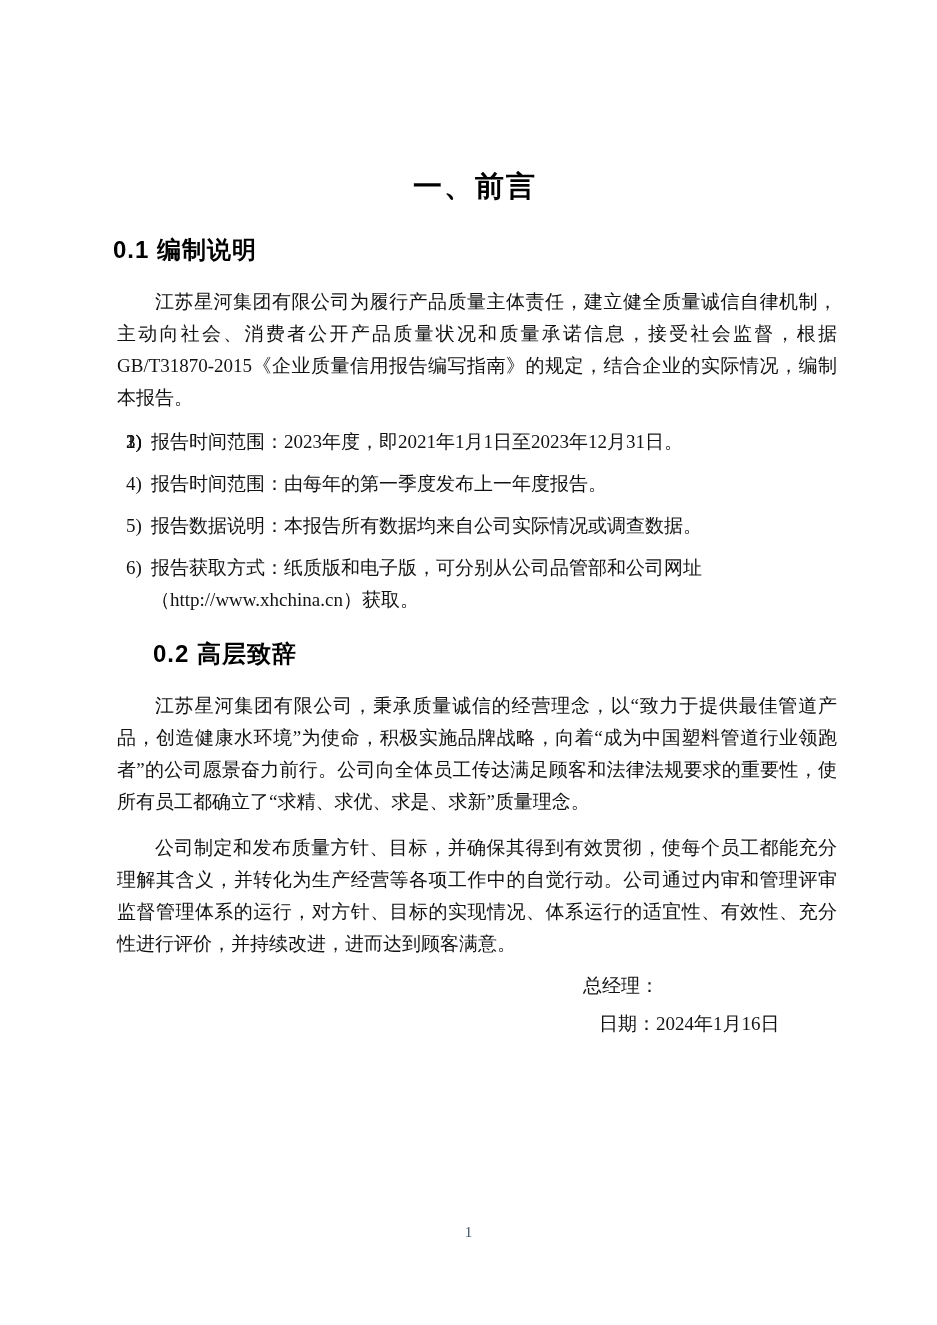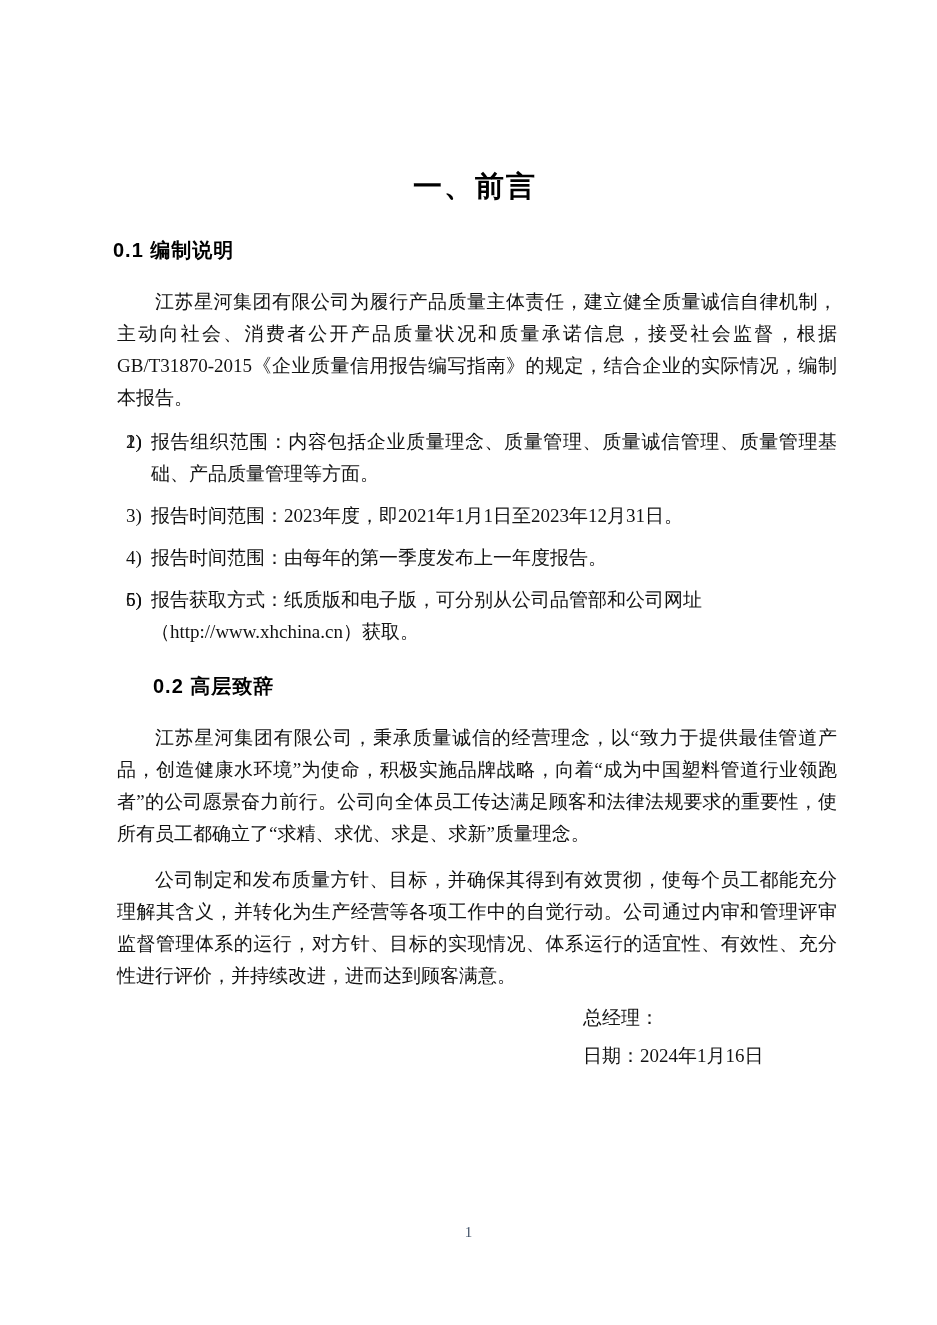--- a/index.html
+++ b/index.html
@@ -22,21 +22,21 @@
     font-family: "Liberation Sans", "DejaVu Sans", sans-serif;
     font-size: 29px;
     line-height: 40px;
     font-weight: 700;
     letter-spacing: 2px;
     color: #000000;
   }
   .sec-heading {
     margin: 30px 0 0 0;
     font-family: "Liberation Sans", "DejaVu Sans", sans-serif;
-    font-size: 20px;
+    font-size: 24px;
     line-height: 28px;
     font-weight: 700;
     letter-spacing: 1px;
     color: #000000;
   }
   .sec-heading.second { margin-top: 24px; margin-left: 40px; }
   .para {
     margin: 14px 0 0 4px;
     text-indent: 38px;
     text-align: justify;
@@ -53,21 +53,21 @@
     position: absolute;
     left: 13px;
     top: 0;
   }
   .list-item .txt { white-space: pre-line; }
   .signature {
     margin-top: 10px;
     padding-left: 470px;
   }
   .sig-line { line-height: 32px; }
-  .sig-line.date { margin-top: 6px; }
+  .sig-line.date { margin-top: 6px; margin-left: 16px; }
   .page-num {
     position: absolute;
     left: 0;
     right: 0;
     top: 1222px;
     text-align: center;
     font-size: 15px;
     line-height: 20px;
     color: #44546a;
   }
@@ -83,32 +83,32 @@
     <h2 class="sec-heading">0.1 编制说明</h2>
 
     <p class="para first">江苏星河集团有限公司为履行产品质量主体责任，建立健全质量诚信自律机制，主动向社会、消费者公开产品质量状况和质量承诺信息，接受社会监督，根据GB/T31870-2015《企业质量信用报告编写指南》的规定，结合企业的实际情况，编制本报告。</p>
 
     <div class="list">
       <div class="list-item">
         <span class="num">1)</span>
       </div>
       <div class="list-item">
         <span class="num">2)</span>
-        <span class="txt">报告组织范围：内容包括企业质量理念、质量管理、质量诚信管理、质量管理基础、产品质量管理等方面。</span>
       </div>
       <div class="list-item">
         <span class="num">3)</span>
         <span class="txt">报告时间范围：2023年度，即2021年1月1日至2023年12月31日。</span>
       </div>
       <div class="list-item">
         <span class="num">4)</span>
         <span class="txt">报告时间范围：由每年的第一季度发布上一年度报告。</span>
       </div>
       <div class="list-item">
         <span class="num">5)</span>
+        <span class="txt">报告数据说明：本报告所有数据均来自公司实际情况或调查数据。</span>
       </div>
       <div class="list-item">
         <span class="num">6)</span>
         <span class="txt">报告获取方式：纸质版和电子版，可分别从公司品管部和公司网址
 （http://www.xhchina.cn）获取。</span>
       </div>
     </div>
   </section>
 
   <section>

